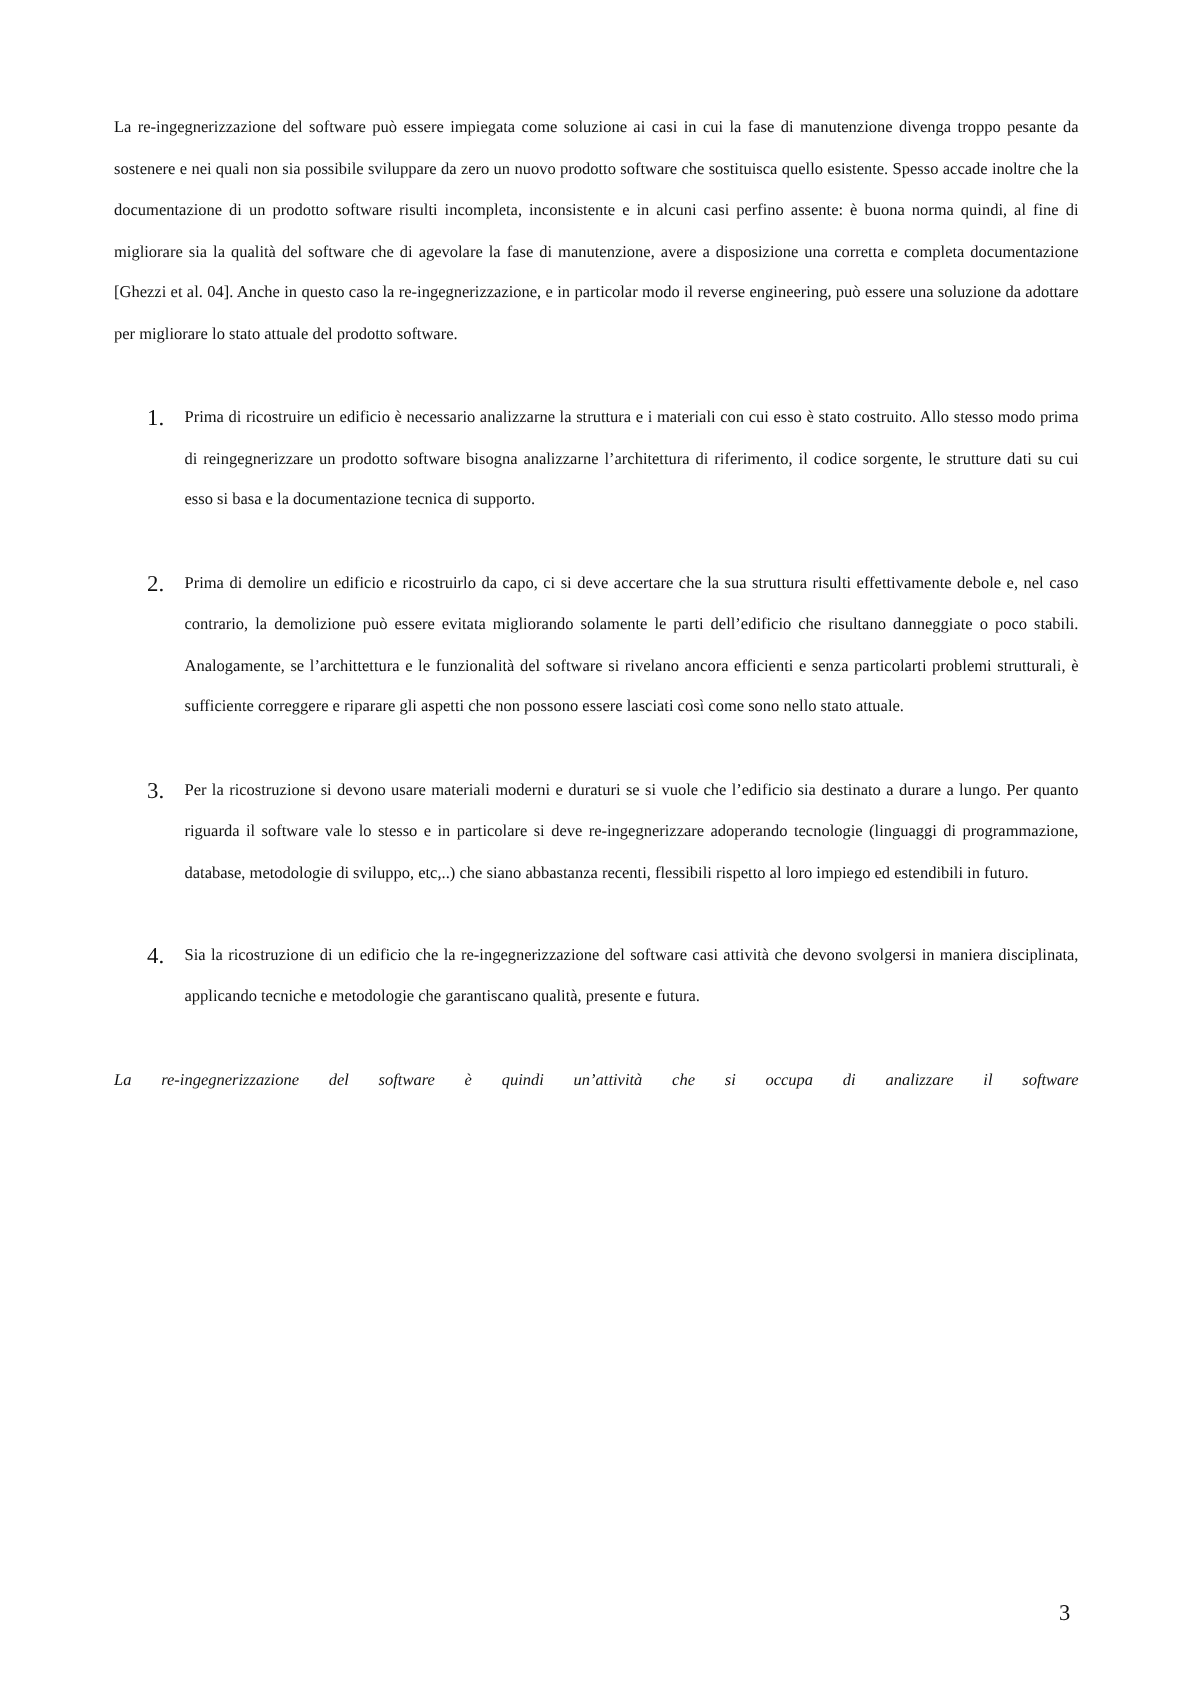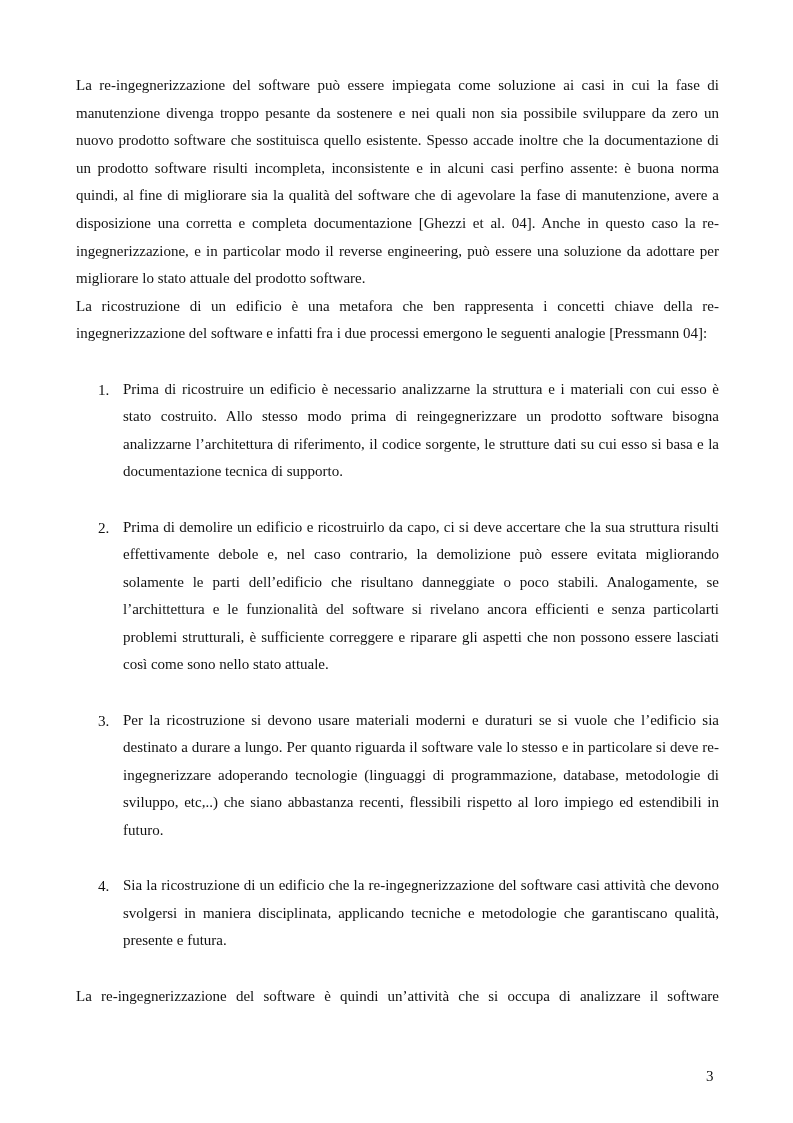--- a/index.html
+++ b/index.html
@@ -3,21 +3,21 @@
 <meta charset="utf-8">
 <style>
   html, body { margin: 0; padding: 0; background: #ffffff; }
   body {
     width: 793px; height: 1123px; position: relative; overflow: hidden;
     font-family: "Liberation Serif", "DejaVu Serif", serif;
     color: #111111;
   }
   .page { position: absolute; left: 76px; top: 72px; width: 643px; }
   .para {
-    font-size: 15px; line-height: 27.6px; margin: 0;
+    font-size: 11px; line-height: 27.6px; margin: 0;
     text-align: justify; text-align-last: left;
   }
   .list { list-style: none; margin: 0; padding: 0; }
   .list-item {
     position: relative; padding-left: 47px; margin: 0;
   }
   .list-item .num {
     position: absolute; left: 22px; top: 0;
     font-size: 15.2px; line-height: 27.6px;
   }
@@ -27,21 +27,20 @@
   .page-number {
     position: absolute; left: 706px; top: 1066px;
     font-size: 15px; line-height: 20px;
   }
 </style>
 </head>
 <body>
 
 <div class="page">
   <p class="para">La re-ingegnerizzazione del software può essere impiegata come soluzione ai casi in cui la fase di manutenzione divenga troppo pesante da sostenere e nei quali non sia possibile sviluppare da zero un nuovo prodotto software che sostituisca quello esistente. Spesso accade inoltre che la documentazione di un prodotto software risulti incompleta, inconsistente e in alcuni casi perfino assente: è buona norma quindi, al fine di migliorare sia la qualità del software che di agevolare la fase di manutenzione, avere a disposizione una corretta e completa documentazione [Ghezzi et al. 04]. Anche in questo caso la re-ingegnerizzazione, e in particolar modo il reverse engineering, può essere una soluzione da adottare per migliorare lo stato attuale del prodotto software.</p>
-  <p class="para">La ricostruzione di un edificio è una metafora che ben rappresenta i concetti chiave della re-ingegnerizzazione del software e infatti fra i due processi emergono le seguenti analogie [Pressmann 04]:</p>
   <div class="gap-after-p"></div>
 
   <ol class="list">
     <li class="list-item">
       <span class="num">1.</span>
       <p class="para">Prima di ricostruire un edificio è necessario analizzarne la struttura e i materiali con cui esso è stato costruito. Allo stesso modo prima di reingegnerizzare un prodotto software bisogna analizzarne l’architettura di riferimento, il codice sorgente, le strutture dati su cui esso si basa e la documentazione tecnica di supporto.</p>
     </li>
     <div class="gap-item"></div>
     <li class="list-item">
       <span class="num">2.</span>
@@ -53,16 +52,16 @@
       <p class="para">Per la ricostruzione si devono usare materiali moderni e duraturi se si vuole che l’edificio sia destinato a durare a lungo. Per quanto riguarda il software vale lo stesso e in particolare si deve re-ingegnerizzare adoperando tecnologie (linguaggi di programmazione, database, metodologie di sviluppo, etc,..) che siano abbastanza recenti, flessibili rispetto al loro impiego ed estendibili in futuro.</p>
     </li>
     <div class="gap-item"></div>
     <li class="list-item">
       <span class="num">4.</span>
       <p class="para">Sia la ricostruzione di un edificio che la re-ingegnerizzazione del software casi attività che devono svolgersi in maniera disciplinata, applicando tecniche e metodologie che garantiscano qualità, presente e futura.</p>
     </li>
   </ol>
 
   <div class="gap-item"></div>
-  <p class="para" style="text-align-last: justify;">La re-ingegnerizzazione del software è quindi un’attività che si occupa di analizzare il software</p>
+  <p class="para" style="text-align-last: justify; font-style: italic;">La re-ingegnerizzazione del software è quindi un’attività che si occupa di analizzare il software</p>
 </div>
 
 <div class="page-number">3</div>
 
 </body></html>

